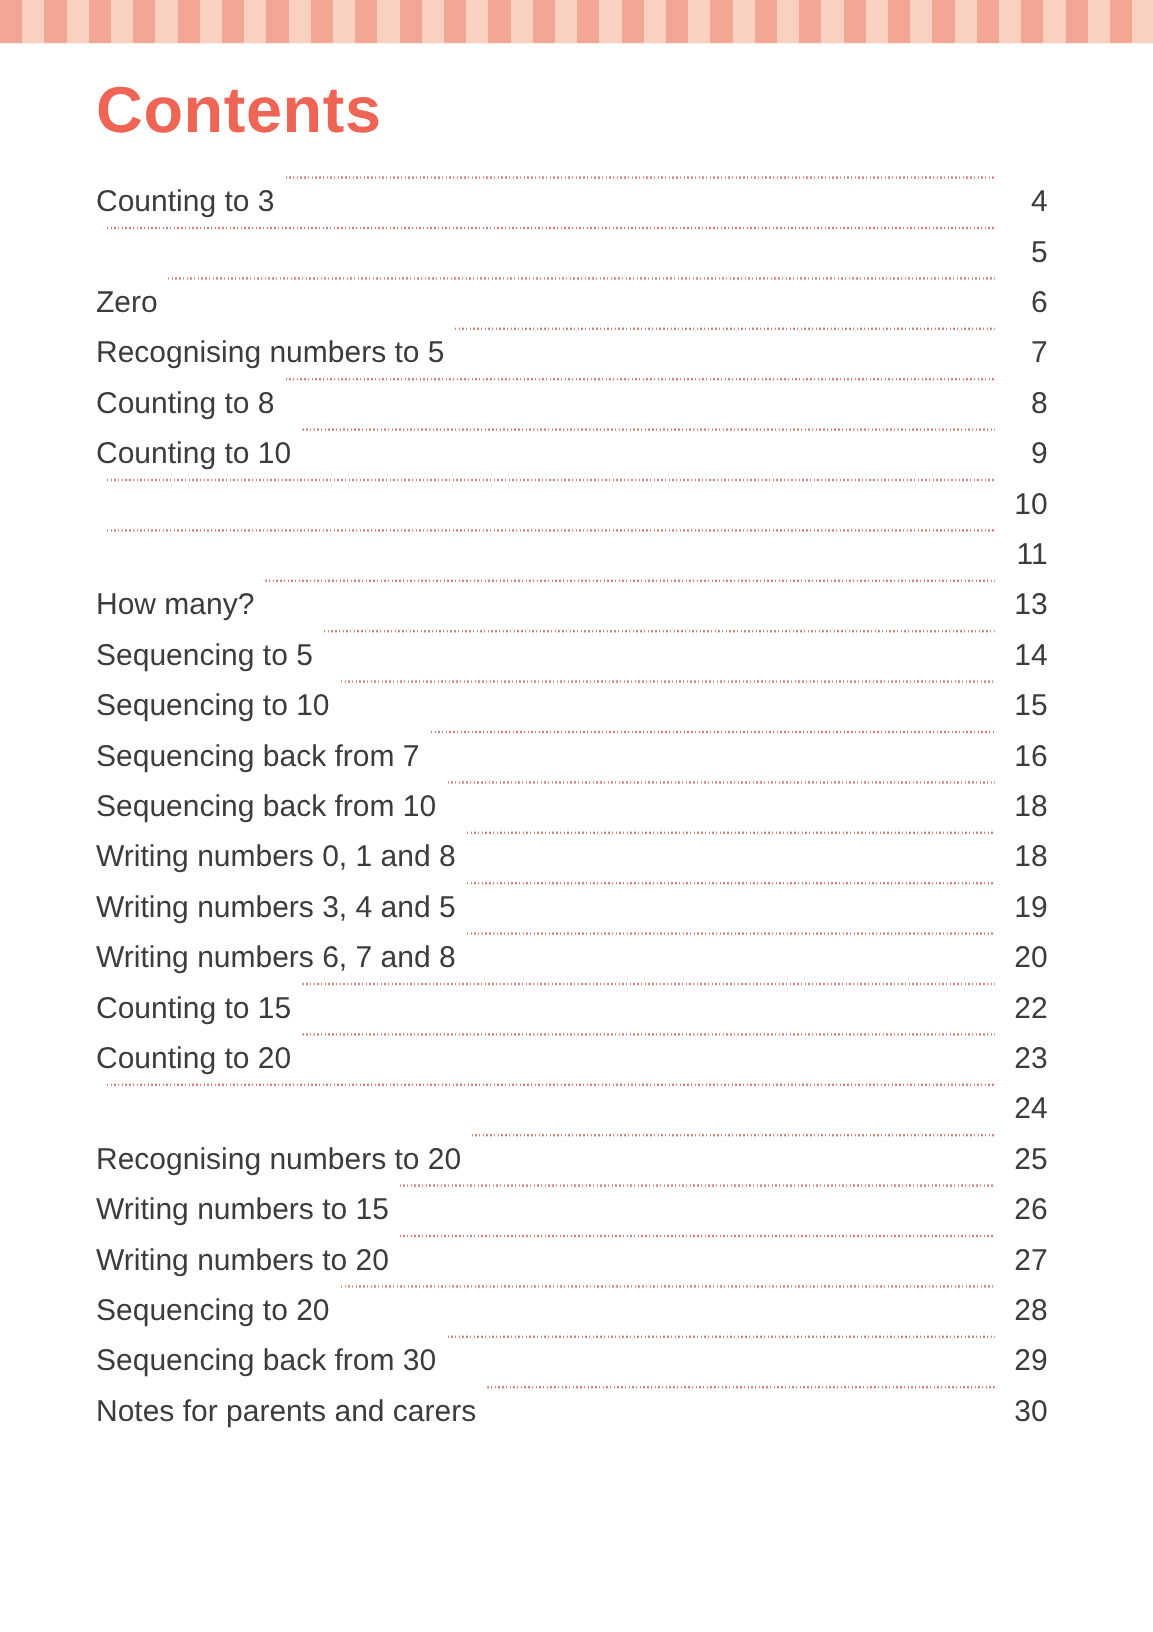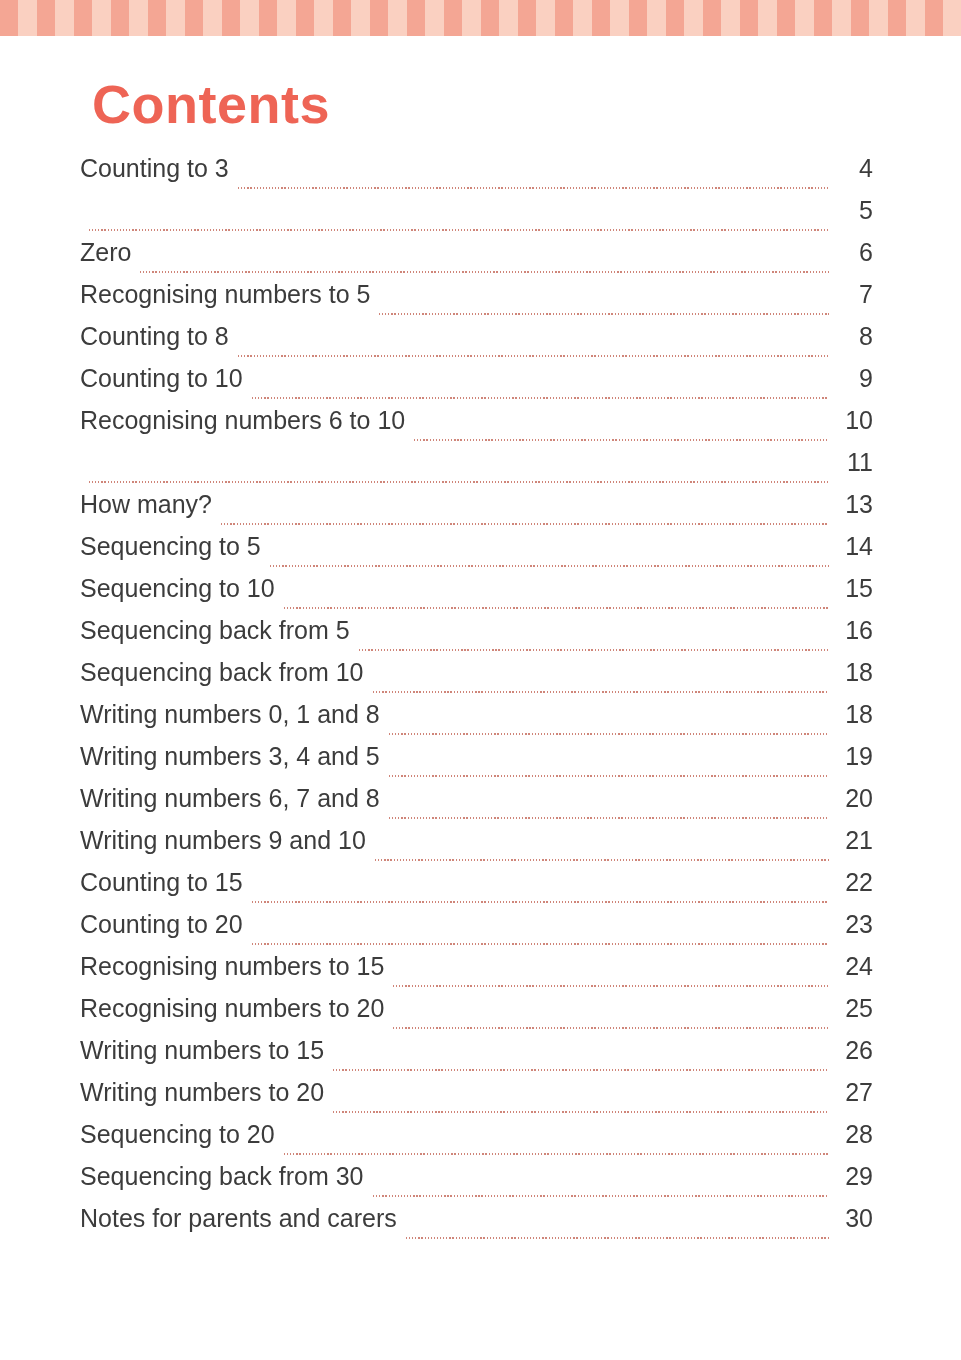--- a/index.html
+++ b/index.html
@@ -26,36 +26,36 @@
       var(--stripe-dark, #f4a694) 0px,
       var(--stripe-dark, #f4a694) 18.5px,
       var(--stripe-light, #fad0c1) 18.5px,
       var(--stripe-light, #fad0c1) 37px
     );
   }
   .title {
     position: absolute;
     top: 64px;
     left: 80px;
-    margin: 12px;
+    margin: 0;
     font-size: 54px;
     line-height: 1.05;
     font-weight: bold;
     letter-spacing: 0.5px;
     color: var(--accent, #ee6455);
   }
   .toc {
     position: absolute;
     top: 147px;
     left: 80px;
     width: 793px;
   }
   .toc-row {
     display: flex;
-    align-items: flex-end;
+    align-items: flex-start;
     height: 42px;
   }
   .toc-label {
     flex: 0 0 auto;
     font-size: 25px;
     line-height: 42px;
     color: var(--ink, #3c3c3c);
     white-space: nowrap;
   }
   .toc-leader {
@@ -110,21 +110,20 @@
         <span class="toc-label">Counting to 8</span>
         <span class="toc-leader"></span>
         <span class="toc-page">8</span>
       </div>
       <div class="toc-row">
         <span class="toc-label">Counting to 10</span>
         <span class="toc-leader"></span>
         <span class="toc-page">9</span>
       </div>
       <div class="toc-row">
-        <span class="toc-label">Recognising numbers 6 to 10</span>
         <span class="toc-leader"></span>
         <span class="toc-page">10</span>
       </div>
       <div class="toc-row">
         <span class="toc-leader"></span>
         <span class="toc-page">11</span>
       </div>
       <div class="toc-row">
         <span class="toc-label">How many?</span>
         <span class="toc-leader"></span>
@@ -134,21 +133,21 @@
         <span class="toc-label">Sequencing to 5</span>
         <span class="toc-leader"></span>
         <span class="toc-page">14</span>
       </div>
       <div class="toc-row">
         <span class="toc-label">Sequencing to 10</span>
         <span class="toc-leader"></span>
         <span class="toc-page">15</span>
       </div>
       <div class="toc-row">
-        <span class="toc-label">Sequencing back from 5</span>
+        <span class="toc-label">Sequencing back from 7</span>
         <span class="toc-leader"></span>
         <span class="toc-page">16</span>
       </div>
       <div class="toc-row">
         <span class="toc-label">Sequencing back from 10</span>
         <span class="toc-leader"></span>
         <span class="toc-page">18</span>
       </div>
       <div class="toc-row">
         <span class="toc-label">Writing numbers 0, 1 and 8</span>
@@ -159,36 +158,30 @@
         <span class="toc-label">Writing numbers 3, 4 and 5</span>
         <span class="toc-leader"></span>
         <span class="toc-page">19</span>
       </div>
       <div class="toc-row">
         <span class="toc-label">Writing numbers 6, 7 and 8</span>
         <span class="toc-leader"></span>
         <span class="toc-page">20</span>
       </div>
       <div class="toc-row">
-        <span class="toc-label">Writing numbers 9 and 10</span>
-        <span class="toc-leader"></span>
-        <span class="toc-page">21</span>
-      </div>
-      <div class="toc-row">
         <span class="toc-label">Counting to 15</span>
         <span class="toc-leader"></span>
         <span class="toc-page">22</span>
       </div>
       <div class="toc-row">
         <span class="toc-label">Counting to 20</span>
         <span class="toc-leader"></span>
         <span class="toc-page">23</span>
       </div>
       <div class="toc-row">
-        <span class="toc-label">Recognising numbers to 15</span>
         <span class="toc-leader"></span>
         <span class="toc-page">24</span>
       </div>
       <div class="toc-row">
         <span class="toc-label">Recognising numbers to 20</span>
         <span class="toc-leader"></span>
         <span class="toc-page">25</span>
       </div>
       <div class="toc-row">
         <span class="toc-label">Writing numbers to 15</span>

